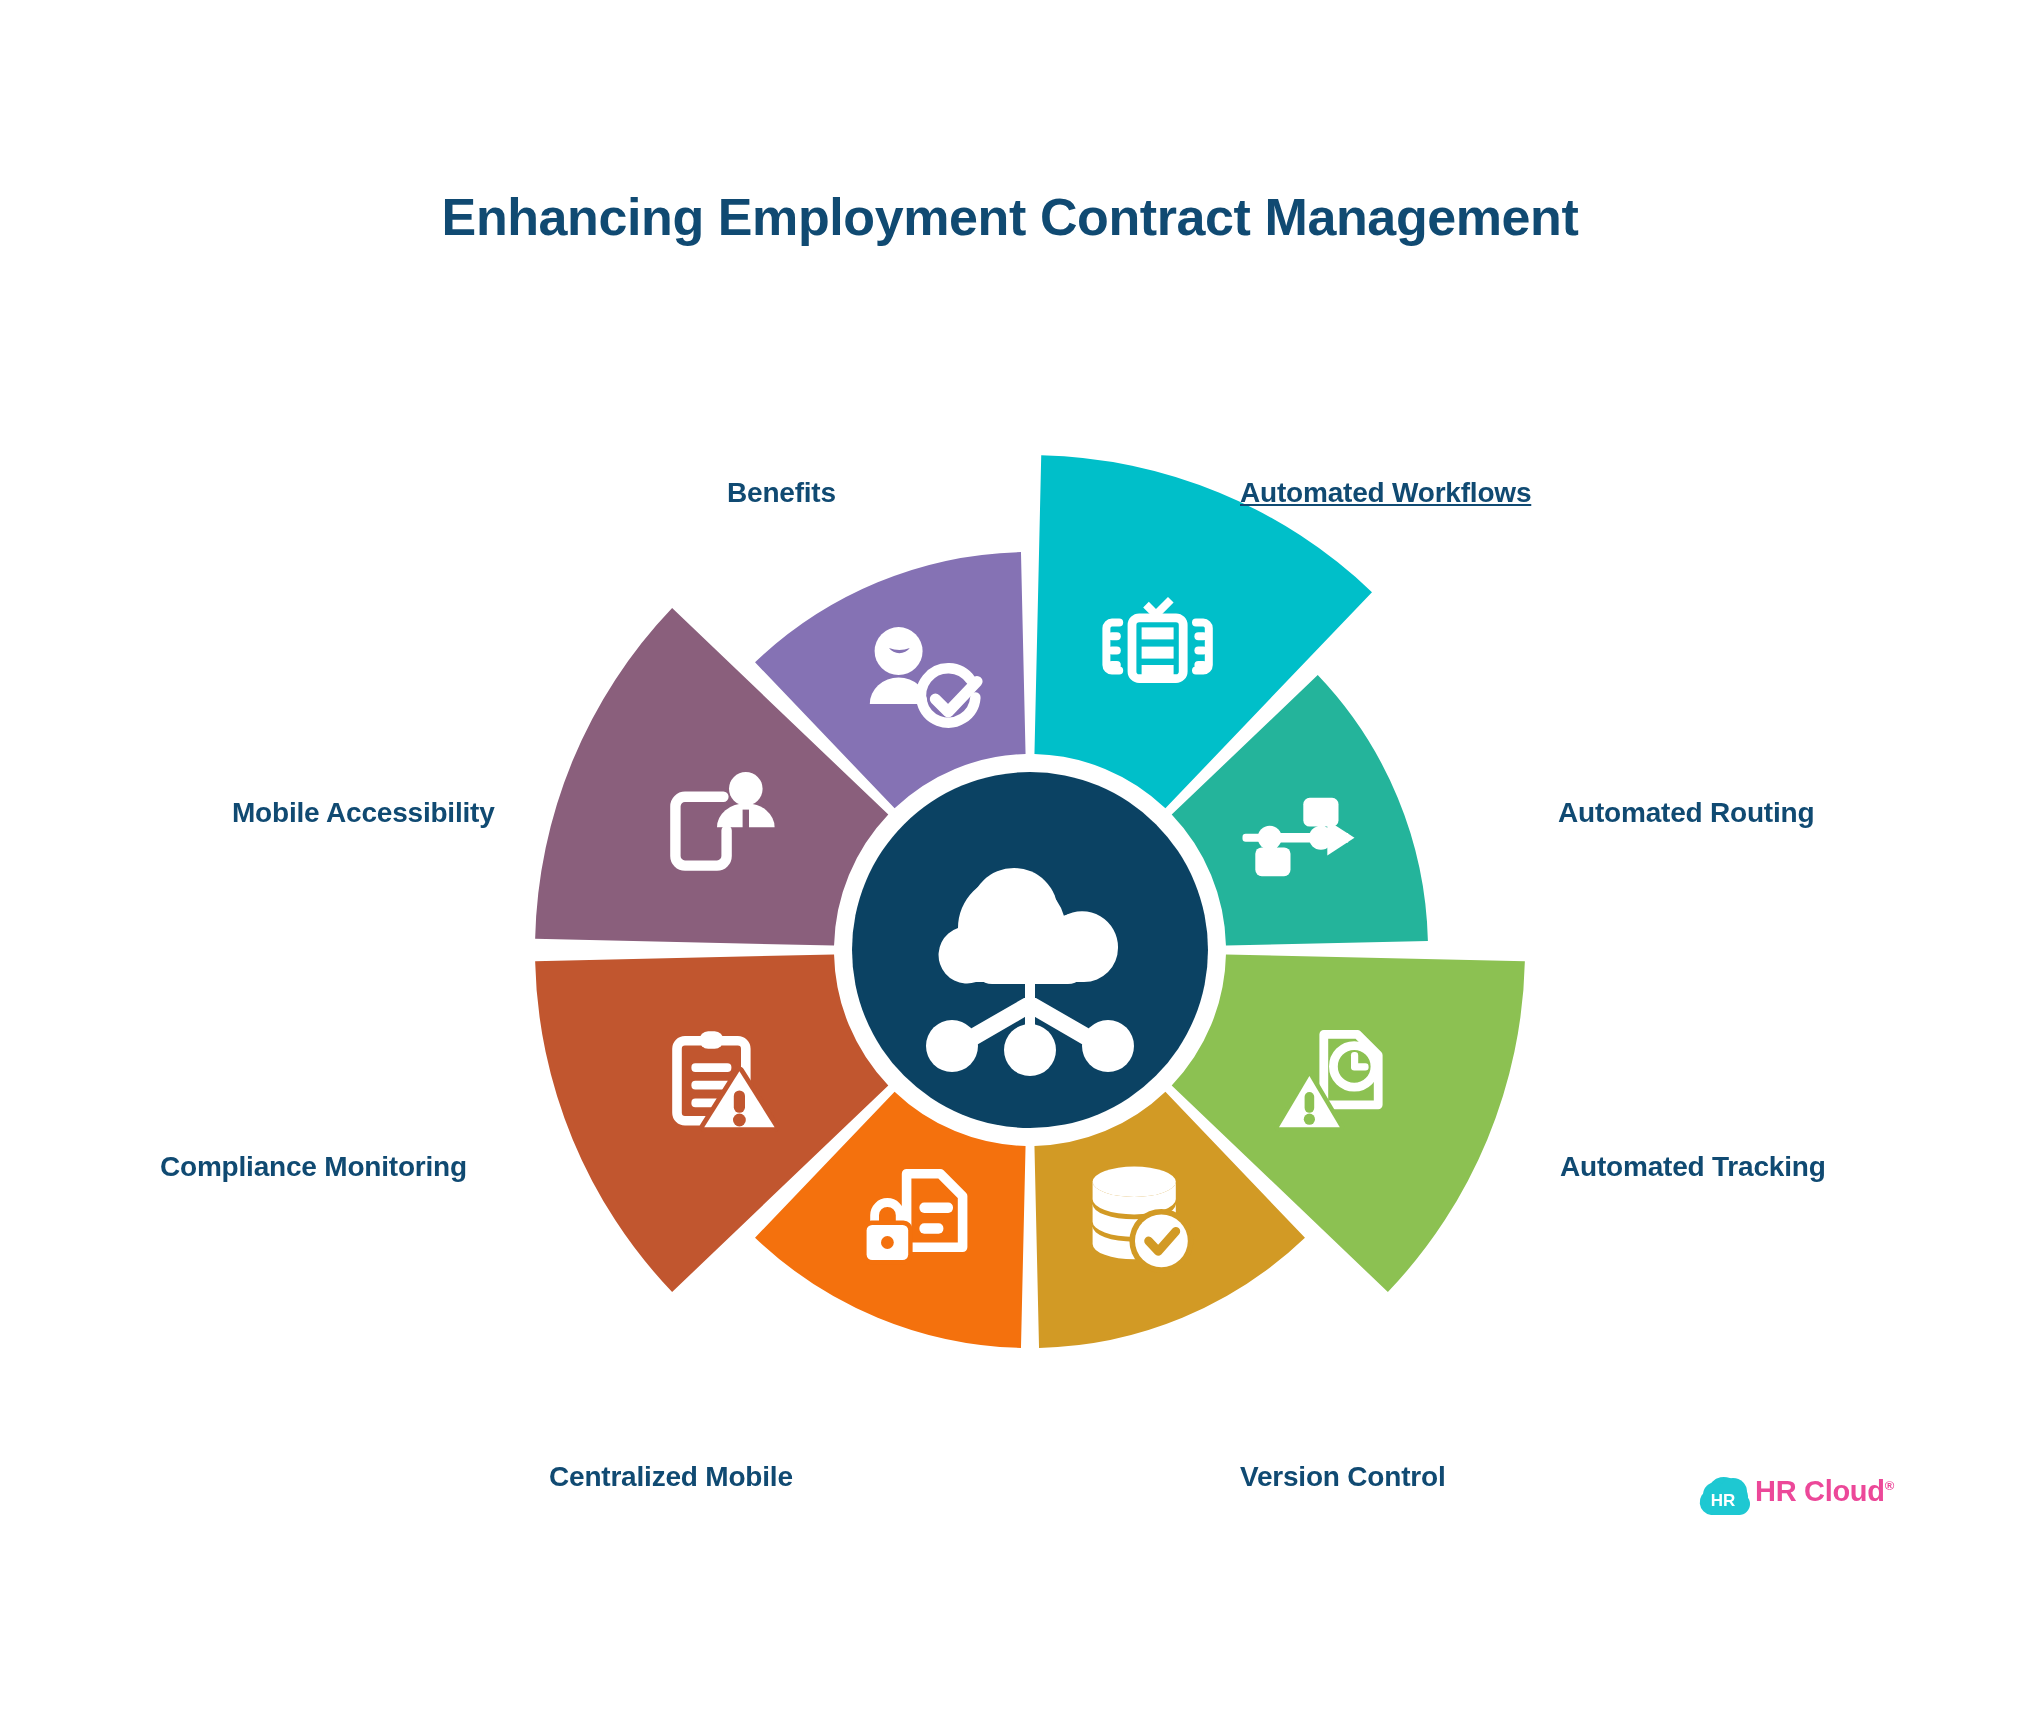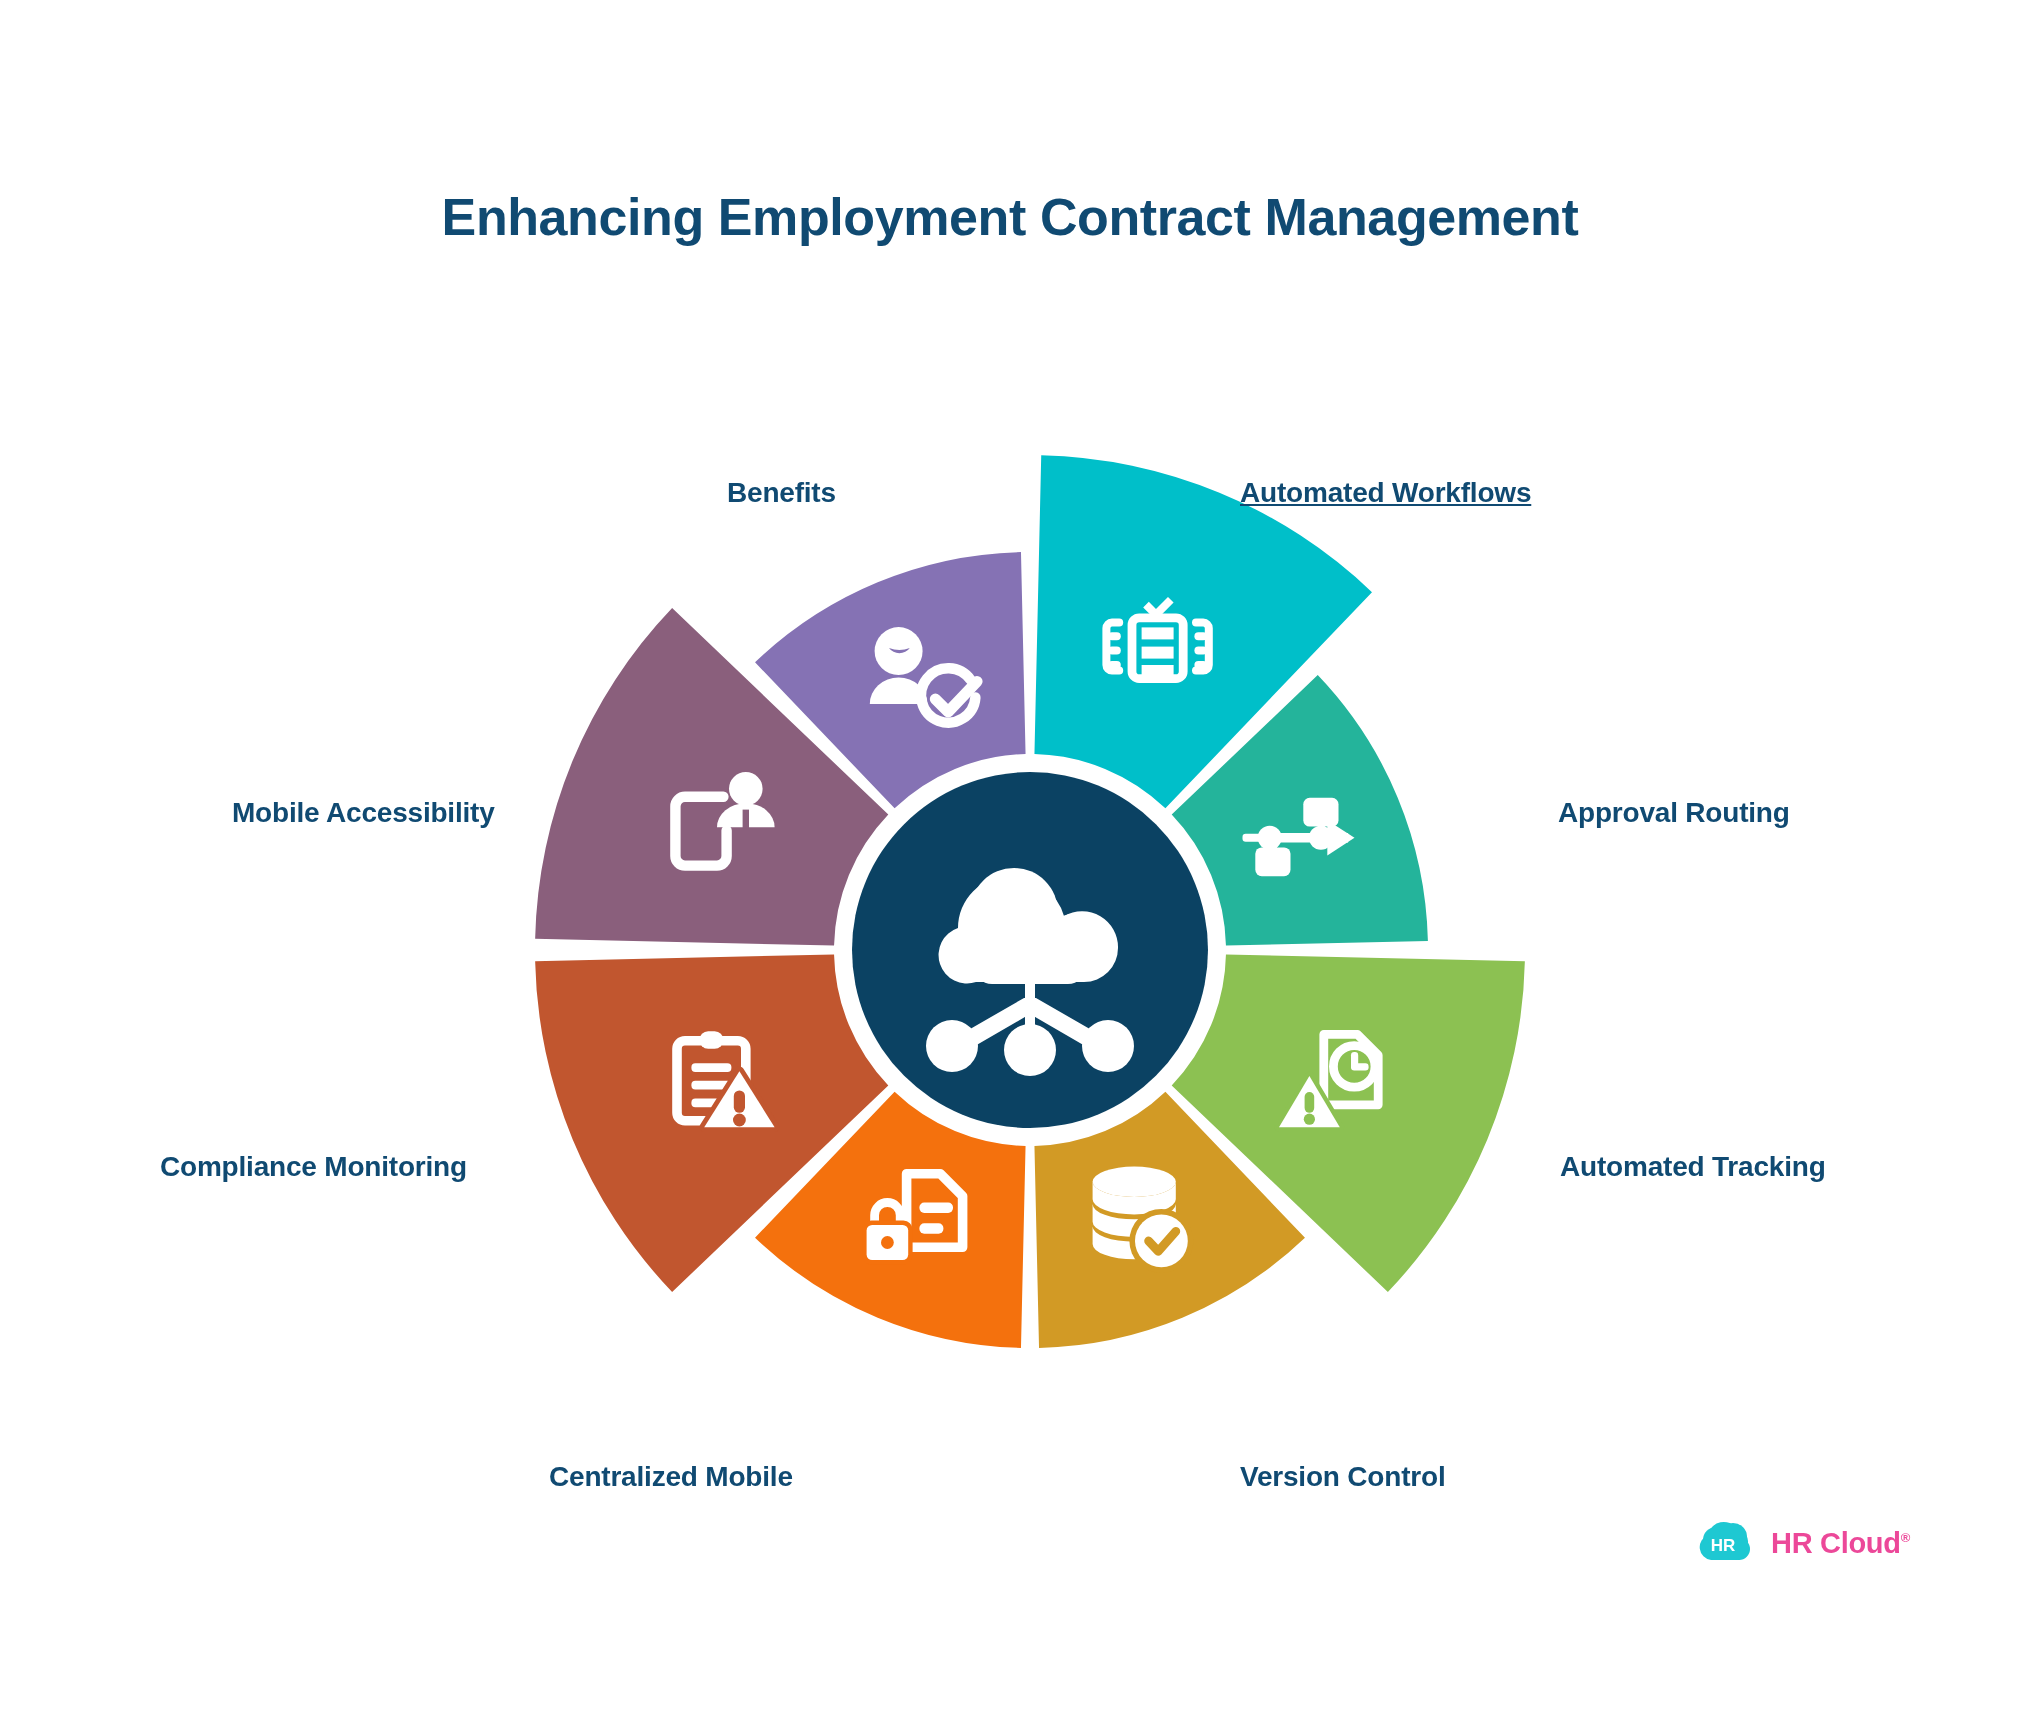--- a/index.html
+++ b/index.html
@@ -39,22 +39,22 @@
   .lbl-approval-routing   { left:1558px; top:798px; }
   .lbl-expiration-tracking{ left:1560px; top:1152px; }
   .lbl-version-control     { left:1240px; top:1462px; text-align:center;}
   .lbl-centralized-storage { left:549px;  top:1462px; text-align:right;}
   .lbl-compliance-monitoring{ left:160px; top:1152px; }
   .lbl-mobile-accessibility{ left:218px;  top:798px;margin-left:14px; }
   .lbl-benefits            { left:727px;  top:478px; }
 
   #brand{
     position:absolute;
-    left:1697px; top:1520px;
-    display:flex; align-items:center; gap:16px;
+    left:1697px; top:1475px;
+    display:flex; gap:0;
   }
   #brand .brand-text{
     font-size:29px; font-weight:bold; color:#ec4899;
     letter-spacing:-0.3px;
     font-family:Liberation Sans, sans-serif;
     position:relative;
   }
   #brand .brand-tm{
     font-size:13px; vertical-align:super; font-weight:bold;
   }
@@ -228,21 +228,21 @@
 
         <circle cx="-78" cy="96" r="26"></circle>
         <circle cx="0" cy="100" r="26"></circle>
         <circle cx="78" cy="96" r="26"></circle>
       </g>
     </g>
   </svg>
 </div>
 
 <div class="seg-label lbl-automated-workflows">Automated Workflows</div>
-<div class="seg-label lbl-approval-routing">Approval Routing</div>
+<div class="seg-label lbl-approval-routing">Automated Routing</div>
 <div class="seg-label lbl-expiration-tracking">Automated Tracking</div>
 <div class="seg-label lbl-version-control">Version Control</div>
 <div class="seg-label lbl-centralized-storage">Centralized Mobile</div>
 <div class="seg-label lbl-compliance-monitoring">Compliance Monitoring</div>
 <div class="seg-label lbl-mobile-accessibility">Mobile Accessibility</div>
 <div class="seg-label lbl-benefits">Benefits</div>
 
 <div id="brand">
   <svg width="58" height="46" viewBox="0 0 58 46">
     <path d="M14,40 A13,13 0 0 1 11,15 A16,16 0 0 1 40,9 A13,13 0 0 1 50,27 A12,12 0 0 1 42,40 Z" fill="#1EC8D2"></path>

